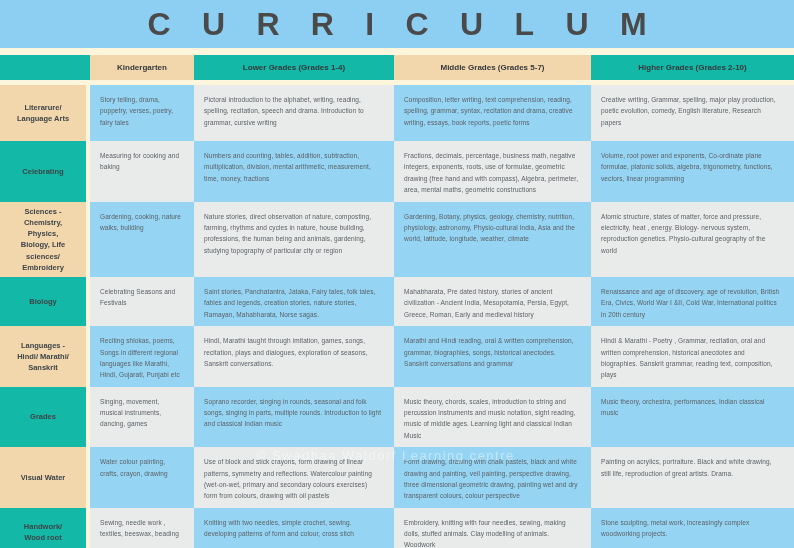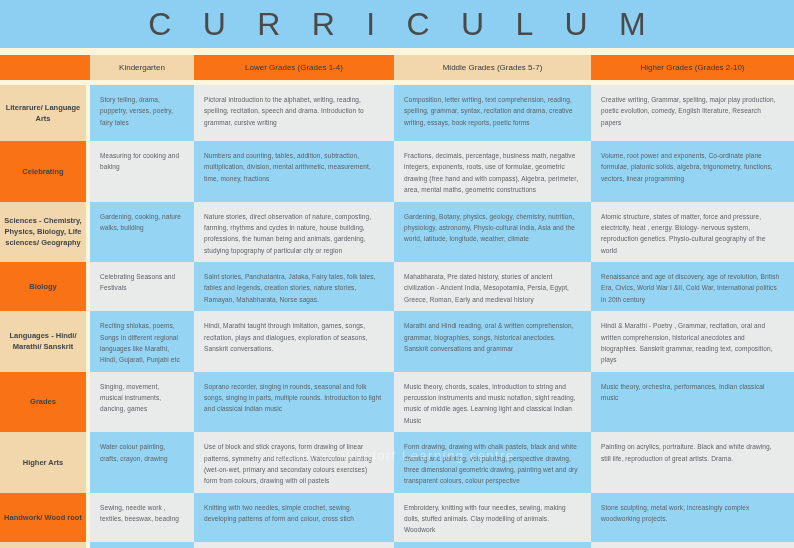--- a/index.html
+++ b/index.html
@@ -7,48 +7,48 @@
     width:794px;height:548px;overflow:hidden;position:relative;
     background:#FDF6DC;
     font-family:"Liberation Sans",sans-serif;
   }
   .banner{
     width:794px;height:48px;background:#8DCFF2;
     display:flex;align-items:center;justify-content:center;
   }
   .banner h1{
     margin:4px;font-family:"Liberation Sans",sans-serif;
-    font-weight:400;font-size:32px;color:#4A4A4A;
+    font-weight:700;font-size:32px;color:#4A4A4A;
     letter-spacing:0.98em;text-indent:0.98em;white-space:nowrap;
   }
   .grid{
     margin-top:7px;
     display:grid;
     grid-template-columns:90px 104px 200px 197px 203px;
   }
   .trow{display:contents;}
   .c{box-sizing:border-box;}
   .colhead{
     height:30px;border-bottom:5px solid #FDF6DC;
     display:flex;align-items:center;justify-content:center;
-    font-size:8px;font-weight:normal;color:#35383B;text-align:center;
+    font-size:8px;font-weight:bold;color:#35383B;text-align:center;
   }
   .rowhead{
     border-right:4px solid #FDF6DC;
     display:flex;align-items:center;justify-content:center;
     font-size:7.5px;font-weight:bold;color:#3E4448;text-align:center;
-    padding:4px 3px;line-height:1.5;
+    padding:4px 14px;line-height:1.5;
   }
   .cell{
     padding:9px 12px 6px 10px;
     font-size:6.5px;line-height:1.75;color:#5B6165;
     letter-spacing:0.1px;
   }
   .tan{background:#F2D7AC;}
-  .cream{background:#f97316;}
+  .cream{background:#14b8a6;}
   .blue{background:#95D4F3;}
   .grey{background:#E9EAEA;}
   .r0>.c{min-height:56px}.r1>.c{min-height:55px}.r2>.c{min-height:57px}
   .r3>.c{min-height:47px}.r4>.c{min-height:46px}.r5>.c{min-height:45px}
   .r6>.c{min-height:55px}.r7>.c{min-height:38px}.r8>.c{min-height:57px}
   .watermark{
     position:absolute;left:256px;top:448px;
     font-size:13px;letter-spacing:1.5px;
     color:rgba(255,255,255,0.45);white-space:nowrap;pointer-events:none;
   }
@@ -80,21 +80,21 @@
 
   <div class="trow r1">
     <div class="c rowhead cream">Celebrating</div>
     <div class="c cell grey">Measuring for cooking and baking</div>
     <div class="c cell blue">Numbers and counting, tables, addition, subtraction, multiplication, division, mental arithmetic, measurement, time, money, fractions</div>
     <div class="c cell grey">Fractions, decimals, percentage, business math, negative integers, exponents, roots, use of formulae, geometric drawing (free hand and with compass), Algebra, perimeter, area, mental maths, geometric constructions</div>
     <div class="c cell blue">Volume, root power and exponents, Co-ordinate plane formulae, platonic solids, algebra, trigonometry, functions, vectors, linear programming</div>
   </div>
 
   <div class="trow r2">
-    <div class="c rowhead tan">Sciences - Chemistry, Physics, Biology, Life sciences/ Geography</div>
+    <div class="c rowhead tan">Sciences - Chemistry, Physics, Biology, Life sciences/ Embroidery</div>
     <div class="c cell blue">Gardening, cooking, nature walks, building</div>
     <div class="c cell grey">Nature stories, direct observation of nature, composting, farming, rhythms and cycles in nature, house building, professions, the human being and animals, gardening, studying topography of particular city or region</div>
     <div class="c cell blue">Gardening, Botany, physics, geology,  chemistry, nutrition, physiology, astronomy, Physio-cultural India, Asia and the world, latitude, longitude, weather, climate</div>
     <div class="c cell grey">Atomic structure, states of matter, force and pressure, electricity, heat , energy. Biology- nervous system, reproduction genetics. Physio-cultural geography of the world</div>
   </div>
 
   <div class="trow r3">
     <div class="c rowhead cream">Biology</div>
     <div class="c cell grey">Celebrating Seasons and Festivals</div>
     <div class="c cell blue">Saint stories, Panchatantra, Jataka, Fairy tales, folk tales, fables and legends, creation stories, nature stories, Ramayan, Mahabharata, Norse sagas.</div>
@@ -112,21 +112,21 @@
 
   <div class="trow r5">
     <div class="c rowhead cream">Grades</div>
     <div class="c cell grey">Singing, movement, musical instruments, dancing, games</div>
     <div class="c cell blue">Soprano recorder, singing in rounds, seasonal and folk songs, singing in parts, multiple rounds. Introduction to light and classical Indian music</div>
     <div class="c cell grey">Music theory, chords, scales, introduction to string and percussion instruments and music notation, sight reading, music of middle ages. Learning light and classical Indian Music</div>
     <div class="c cell blue">Music theory, orchestra, performances, Indian classical music</div>
   </div>
 
   <div class="trow r6">
-    <div class="c rowhead tan">Higher Arts</div>
+    <div class="c rowhead tan">Visual Water</div>
     <div class="c cell blue">Water colour painting, crafts, crayon, drawing</div>
     <div class="c cell grey">Use of block and stick crayons, form drawing of linear patterns, symmetry and reflections. Watercolour painting (wet-on-wet, primary and secondary colours exercises) form from colours, drawing with oil pastels</div>
     <div class="c cell blue">Form drawing, drawing with chalk pastels, black and white drawing and painting, veil painting, perspective drawing, three dimensional geometric drawing, painting wet and dry transparent colours, colour perspective</div>
     <div class="c cell grey">Painting on acrylics, portraiture. Black and white drawing, still life, reproduction of great artists. Drama.</div>
   </div>
 
   <div class="trow r7">
     <div class="c rowhead cream">Handwork/ Wood root</div>
     <div class="c cell grey">Sewing, needle work , textiles, beeswax, beading</div>
     <div class="c cell blue">Knitting with two needles, simple crochet, sewing. developing patterns of form and colour, cross stich</div>

